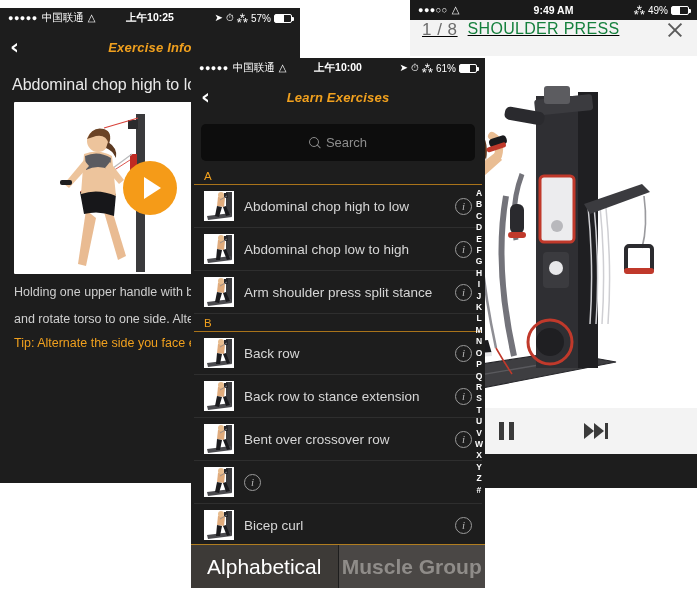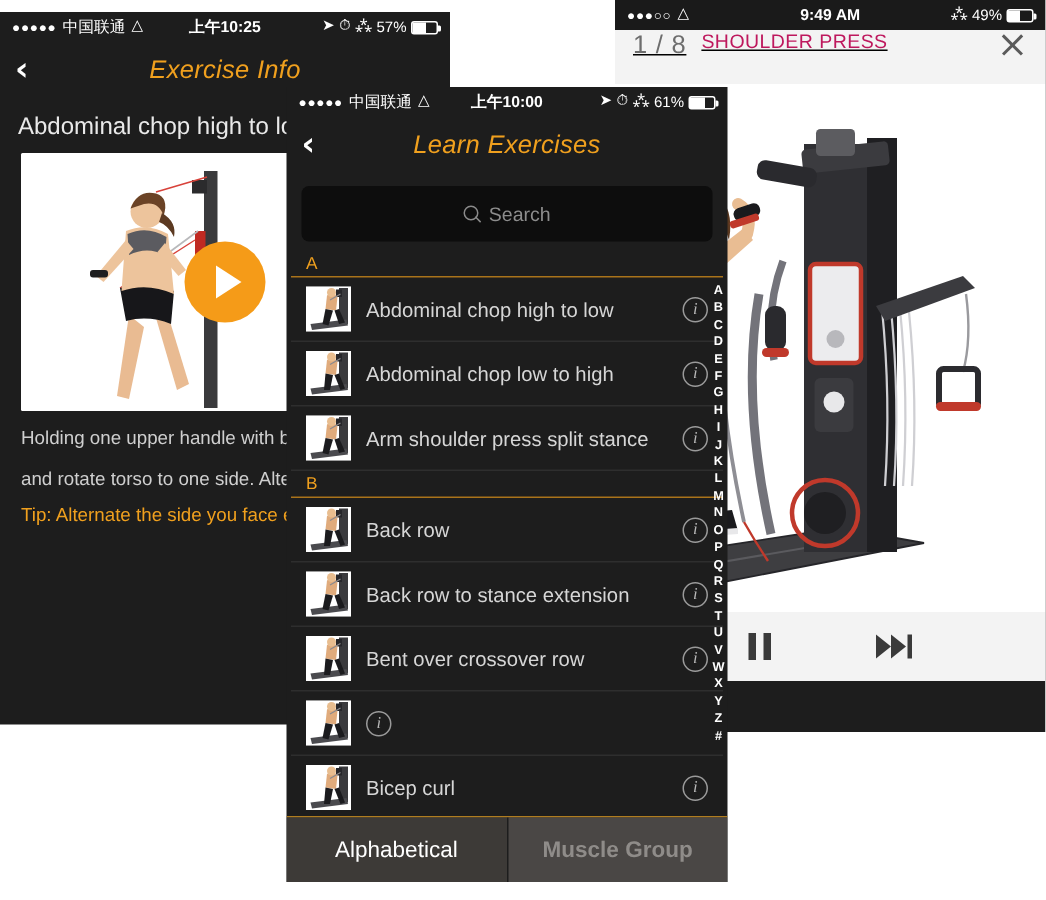--- a/index.html
+++ b/index.html
@@ -45,21 +45,21 @@
   .navbar {
     height: 38px; display: flex; align-items: center;
     position: relative; padding: 0 10px;
   }
   .back-chevron {
     color: #ffffff; font-size: 22px; font-weight: bold; line-height: 1;
     cursor: pointer; z-index: 3; font-family: "DejaVu Sans", sans-serif;
   }
   .nav-title {
     position: absolute; left: 0; right: 0; text-align: center;
-    color: #f0a01e; font-size: 17px; font-style: italic; font-weight: normal;
+    color: #f0a01e; font-size: 13px; font-style: italic; font-weight: bold;
     letter-spacing: .2px;
   }
 
   
   #phone-left { left: 0; top: 8px; width: 300px; height: 475px; }
   .exinfo-title {
     color: #e9e9e9; font-size: 16px; padding: 10px 12px 8px 12px;
     white-space: nowrap; overflow: hidden;
   }
   .video-card {
@@ -126,21 +126,21 @@
     color: #b9b9b9; font-size: 11px; font-style: italic;
     display: flex; align-items: center; justify-content: center;
     flex: 0 0 17px; cursor: pointer; font-family: "Liberation Serif", serif;
   }
   .tabbar {
     position: absolute; left: 0; bottom: 0; width: 100%; height: 44px;
     display: flex; border-top: 1.5px solid #b07d20;
   }
   .tab {
     flex: 1; display: flex; align-items: center; justify-content: center;
-    font-size: 15px; cursor: pointer;
+    font-size: 21px; cursor: pointer;
   }
   .tab.active { background: #3d3a37; color: #ffffff; }
   .tab.inactive { background: #4a4745; color: #8f8c89; border-left:1px solid #1d1d1d;font-weight:bold;}
 
   
   .alpha-index {
     position: absolute; right: 2px; top: 130px;
     display: flex; flex-direction: column; align-items: center;
     z-index: 5; pointer-events: auto;
   }
@@ -150,21 +150,21 @@
   }
 
   
   #phone-right { left: 410px; top: 0px; width: 287px; height: 488px; background:#1d1d1d; }
   .sb-light { background: #1a1a1a; color: #ffffff; }
   .rp-header {
     background: #f3f3f3; height: 36px; display: flex; align-items: flex-start;
     padding: 0 12px; gap: 10px; text-decoration: underline;
   }
   .rp-count { color: #6d6d6d; font-size: 17px; letter-spacing: .5px; white-space:nowrap;}
-  .rp-title { color: #be185d; font-size: 13px; flex: 1; letter-spacing: .3px; white-space:nowrap;}
+  .rp-title { color: #15803d; font-size: 16px; flex: 1; letter-spacing: .3px; white-space:nowrap;}
   .close-x {
     width: 20px; height: 20px; position: relative; cursor: pointer; flex:0 0 20px;
   }
   .close-x::before, .close-x::after {
     content: ""; position: absolute; left: 1px; top: 9px; width: 18px; height: 1.8px;
     background: #5a5a5a;
   }
   .close-x::before { transform: rotate(45deg); }
   .close-x::after { transform: rotate(-45deg); }
   .rp-stage {

